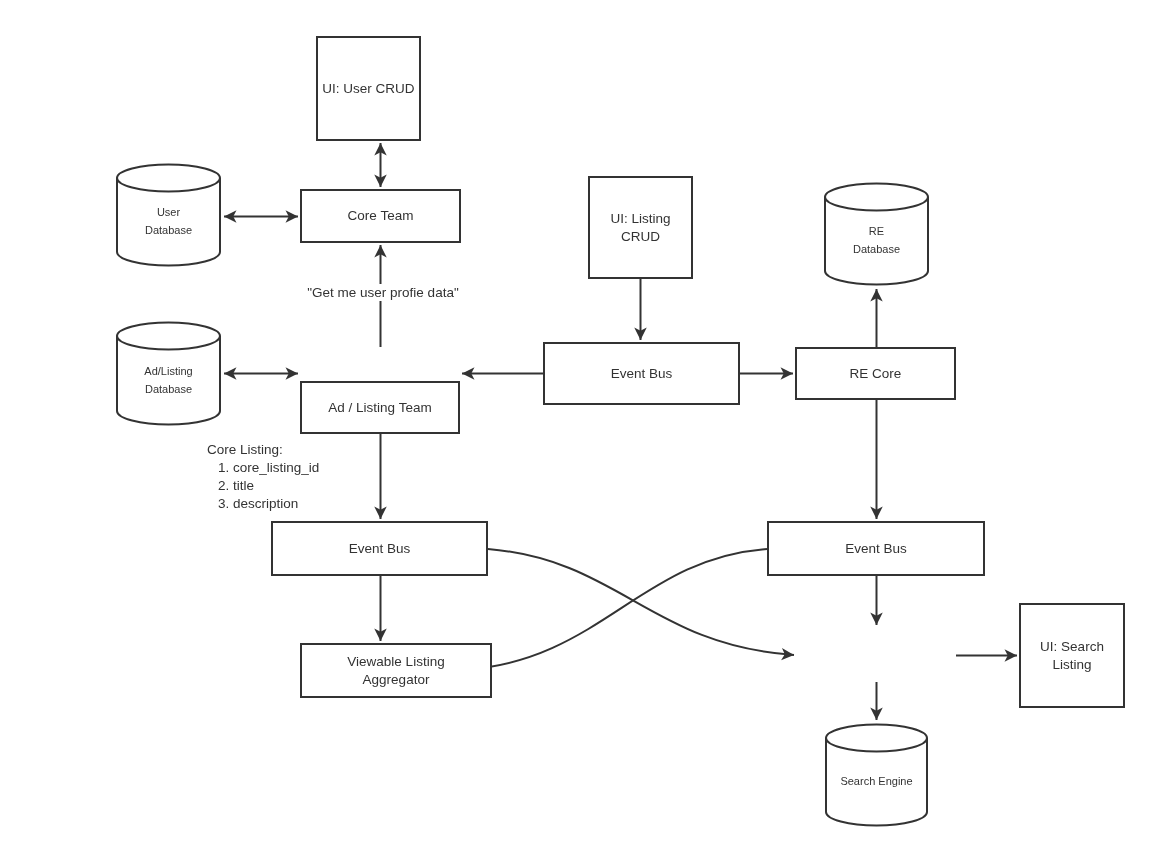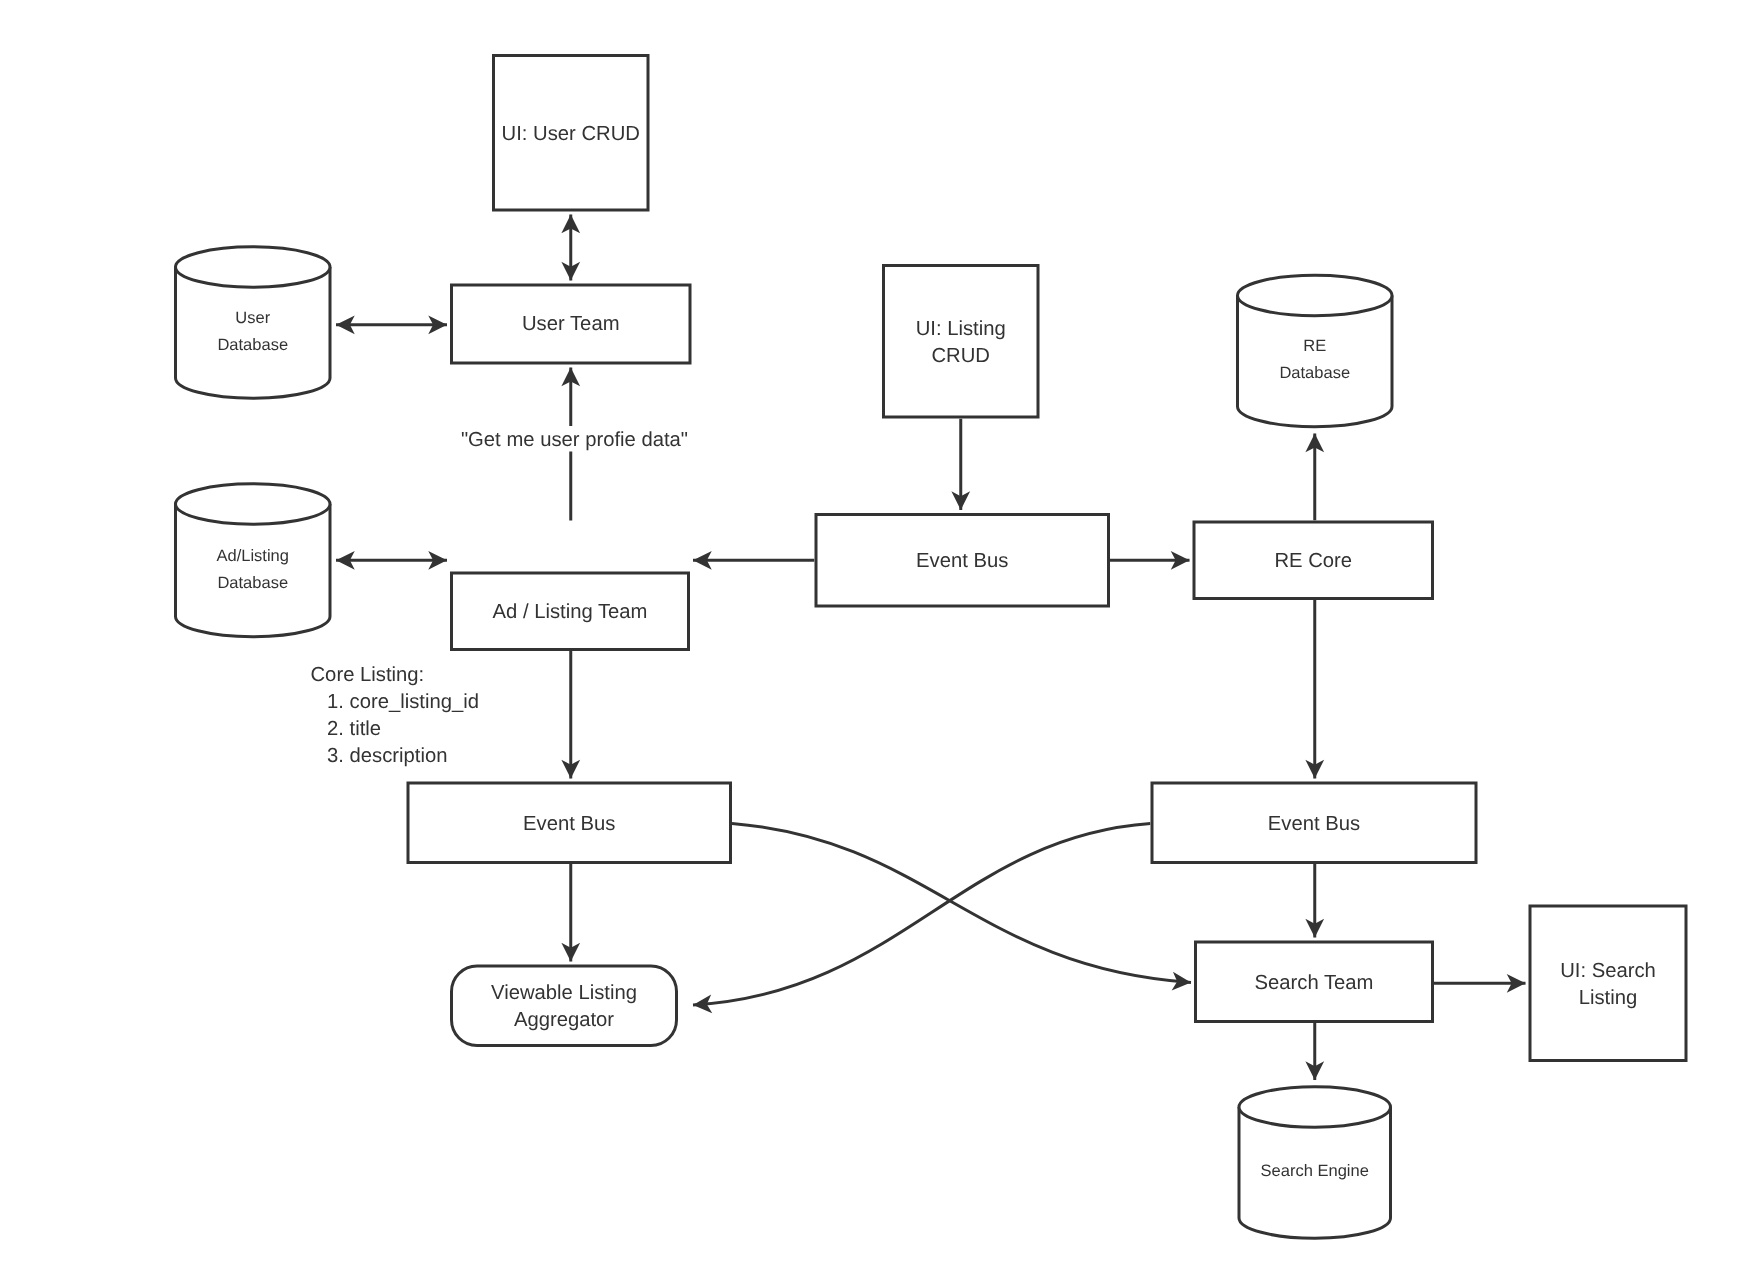--- a/index.html
+++ b/index.html
@@ -94,26 +94,26 @@
       <path d="M380.5,400 L380.5,519" marker-end="url(#ah)"></path>
       <path d="M380.5,576 L380.5,641" marker-end="url(#ah)"></path>
       <path d="M876.5,576 L876.5,625" marker-end="url(#ah)"></path>
       <path d="M956,655.5 L1017,655.5" marker-end="url(#ah)"></path>
       <path d="M876.5,682 L876.5,720" marker-end="url(#ah)"></path>
       <path d="M488,549 C620,560 650,645 794,655" marker-end="url(#ah)"></path>
       <path d="M767,549 C640,558 600,662 462,670" marker-end="url(#ah)"></path>
     </g>
   </svg>
 
-  <div class="node" style="left:328px; top:36px; width:105px; height:105px;">
+  <div class="node" style="left:316px; top:36px; width:105px; height:105px;">
     <span class="lbl">UI: User CRUD</span>
   </div>
 
   <div class="node" style="left:300px; top:189px; width:161px; height:54px;">
-    <span class="lbl">User Team</span>
+    <span class="lbl">Core Team</span>
   </div>
 
   <div class="node" style="left:300px; top:347px; width:160px; height:53px;margin-top:34px;">
     <span class="lbl">Ad / Listing Team</span>
   </div>
 
   <div class="node" style="left:588px; top:176px; width:105px; height:103px;justify-content:center;">
     <span class="lbl">UI: Listing CRUD</span>
   </div>
 
@@ -126,28 +126,25 @@
   </div>
 
   <div class="node" style="left:271px; top:521px; width:217px; height:55px;">
     <span class="lbl">Event Bus</span>
   </div>
 
   <div class="node" style="left:767px; top:521px; width:218px; height:55px;">
     <span class="lbl">Event Bus</span>
   </div>
 
-  <div class="node" style="left:300px; top:643px; width:152px; height:55px;border-radius:18px;">
+  <div class="node" style="left:300px; top:643px; width:192px; height:55px;">
     <span class="lbl">Viewable Listing
 Aggregator</span>
   </div>
 
-  <div class="node" style="left:796px; top:627px; width:160px; height:55px;">
-    <span class="lbl">Search Team</span>
-  </div>
 
   <div class="node" style="left:1019px; top:603px; width:106px; height:105px;">
     <span class="lbl">UI: Search
 Listing</span>
   </div>
 
   <div class="db" style="left:115px; top:162px; width:107px; height:106px;">
     <svg width="107" height="106" viewBox="0 0 107 106">
       <path d="M2,16 L2,90 A51.5,13.5 0 0 0 105,90 L105,16" fill="#ffffff" stroke="#333333" stroke-width="2"></path>
       <ellipse cx="53.5" cy="16" rx="51.5" ry="13.5" fill="#ffffff" stroke="#333333" stroke-width="2"></ellipse>

